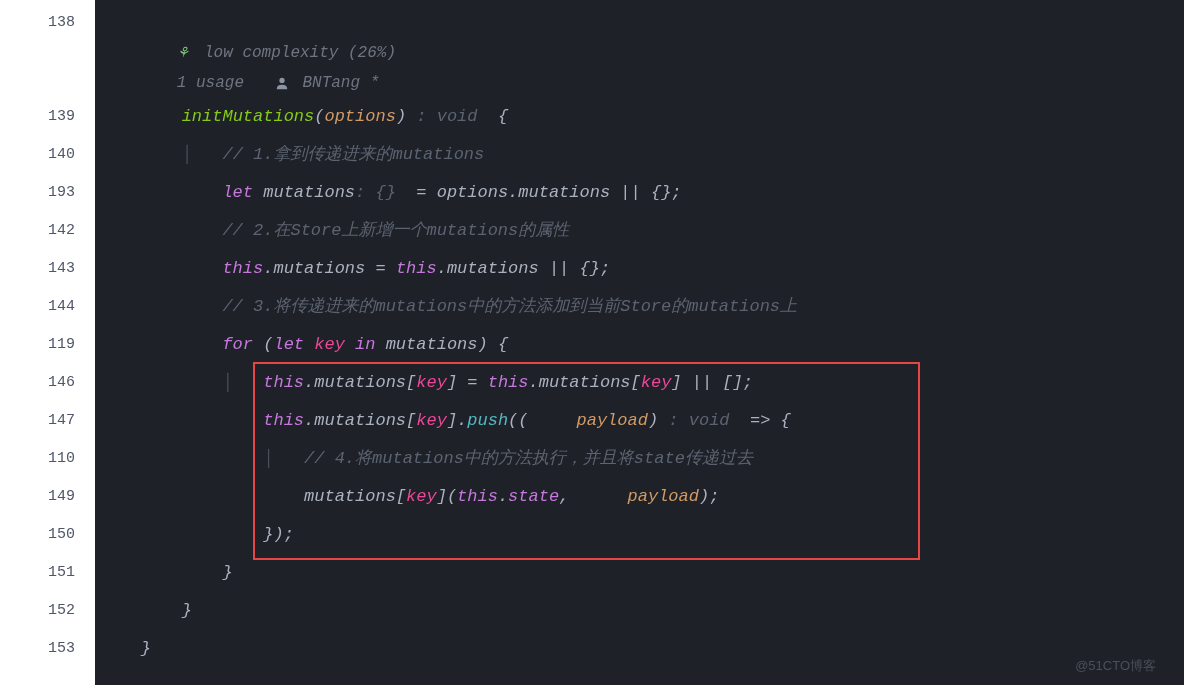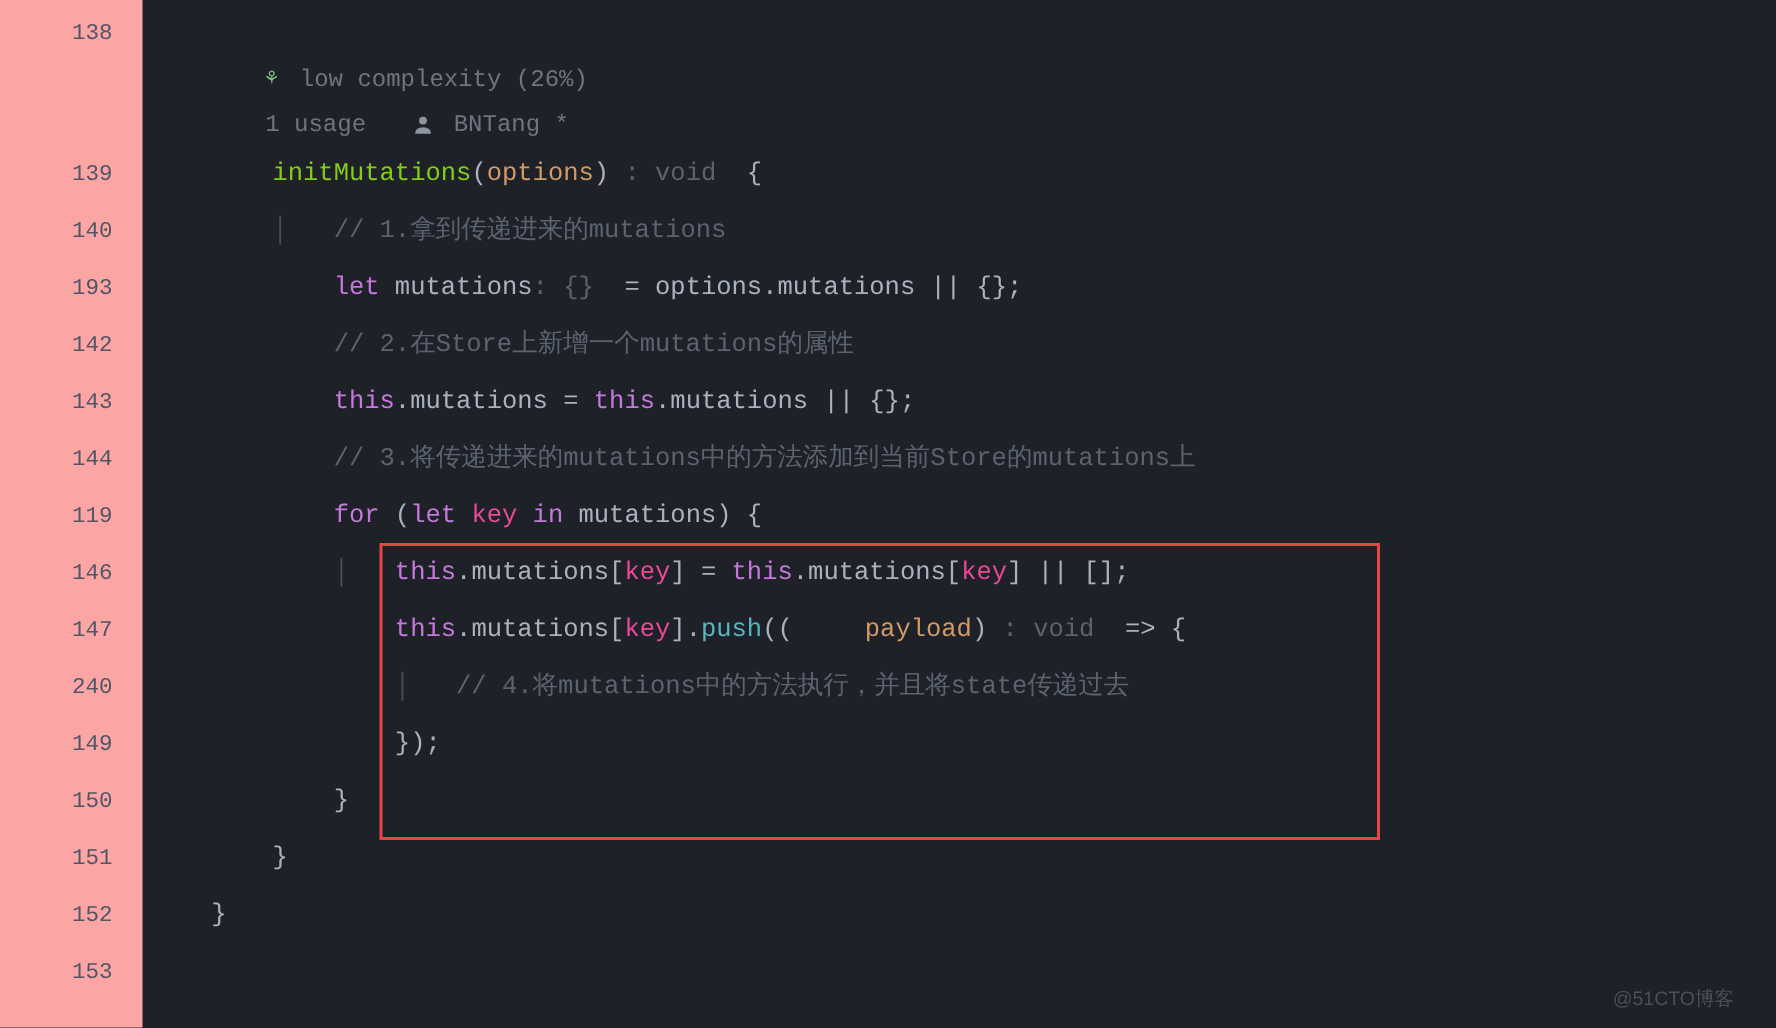--- a/index.html
+++ b/index.html
@@ -17,21 +17,21 @@
       width: 1184px;
       height: 685px;
       position: relative;
     }
     .editor {
       display: flex;
       height: 100%;
     }
     .gutter {
       width: 95px;
-      background: #fca5a5;
+      background: #ffffff;
       text-align: right;
       padding-right: 20px;
       padding-top: 8px;
       user-select: none;
       flex-shrink: 0;
       position: relative;
     }
     .gutter-line {
       height: 38px;
       line-height: 38px;
@@ -54,20 +54,21 @@
       left: 0;
       top: 0;
       width: 18px;
       height: 100%;
       background: #1a1c22;
     }
     .code-area {
       flex: 1;
       padding-top: 8px;
       position: relative;
+      font-style: italic;
     }
     .code-line {
       height: 38px;
       line-height: 38px;
       white-space: pre;
       padding-left: 5px;
     }
     .hint-line {
       color: #6e7580;
       font-size: 16px;
@@ -136,21 +137,21 @@
     <div style="height:60px"></div>
     <div class="gutter-line">139</div>
     <div class="gutter-line">140</div>
     <div class="gutter-line">193</div>
     <div class="gutter-line">142</div>
     <div class="gutter-line has-change">143</div>
     <div class="gutter-line">144</div>
     <div class="gutter-line">119</div>
     <div class="gutter-line has-change">146</div>
     <div class="gutter-line has-change">147</div>
-    <div class="gutter-line">240</div>
+    <div class="gutter-line">110</div>
     <div class="gutter-line">149</div>
     <div class="gutter-line has-change">150</div>
     <div class="gutter-line">151</div>
     <div class="gutter-line">152</div>
     <div class="gutter-line">153</div>
   </div>
 
   <div class="code-area">
     <div class="code-line" style="height:30px;line-height:30px"></div>
     <div class="hint-line">        <span class="complexity-icon">⚘</span> <span>low complexity (26%)</span></div>
@@ -172,20 +173,21 @@
     <div class="code-line">            <span class="comment">// 3.将传递进来的mutations中的方法添加到当前Store的mutations上</span></div>
 
     <div class="code-line">            <span class="kw">for</span> <span class="punct">(</span><span class="kw">let</span> <span class="key-var">key</span> <span class="kw">in</span> <span class="var">mutations</span><span class="punct">) {</span></div>
 
     <div class="code-line">            <span class="fold-line">│</span>   <span class="this-kw">this</span><span class="punct">.</span><span class="prop">mutations</span><span class="bracket">[</span><span class="key-var">key</span><span class="bracket">]</span> <span class="punct">= </span><span class="this-kw">this</span><span class="punct">.</span><span class="prop">mutations</span><span class="bracket">[</span><span class="key-var">key</span><span class="bracket">]</span> <span class="punct">|| </span><span class="punct">[]</span><span class="punct">;</span></div>
 
     <div class="code-line">                <span class="this-kw">this</span><span class="punct">.</span><span class="prop">mutations</span><span class="bracket">[</span><span class="key-var">key</span><span class="bracket">]</span><span class="punct">.</span><span class="method">push</span><span class="punct">((</span><span class="payload">payload</span><span class="punct">)</span><span class="type-hint"> : </span><span class="type-hint">void</span><span class="punct">  =&gt; {</span></div>
 
     <div class="code-line">                <span class="fold-line">│</span>   <span class="comment">// 4.将mutations中的方法执行，并且将state传递过去</span></div>
 
+    <div class="code-line">                    <span class="var">mutations</span><span class="bracket">[</span><span class="key-var">key</span><span class="bracket">](</span><span class="this-kw">this</span><span class="punct">.</span><span class="state-prop">state</span><span class="punct">, </span><span class="payload">payload</span><span class="punct">);</span></div>
 
     <div class="code-line">                <span class="punct">});</span></div>
 
     <div class="code-line">            <span class="punct">}</span></div>
 
     <div class="code-line">        <span class="punct">}</span></div>
 
     <div class="code-line">    <span class="punct">}</span></div>
 
     <div class="red-box" style="left:158px; top:362px; width:667px; height:198px;"></div>

